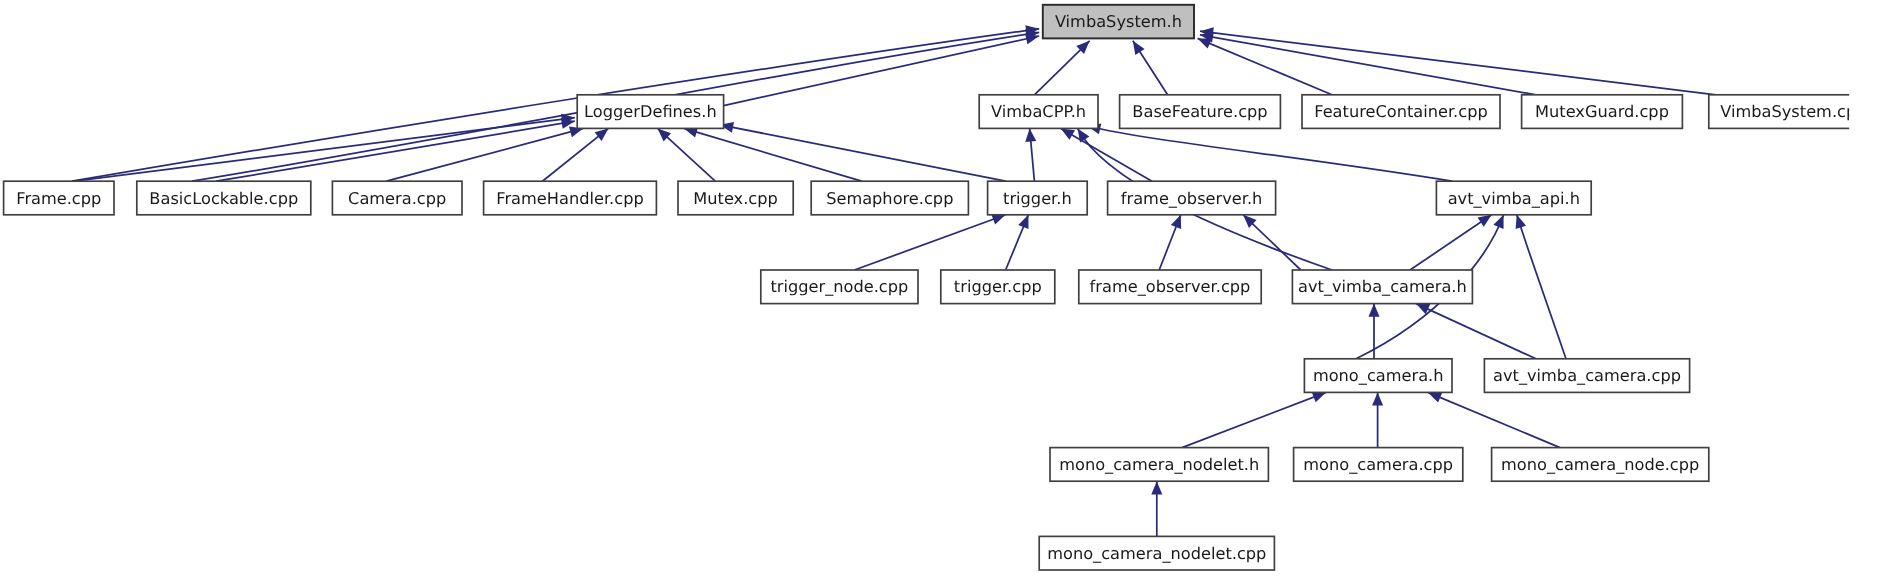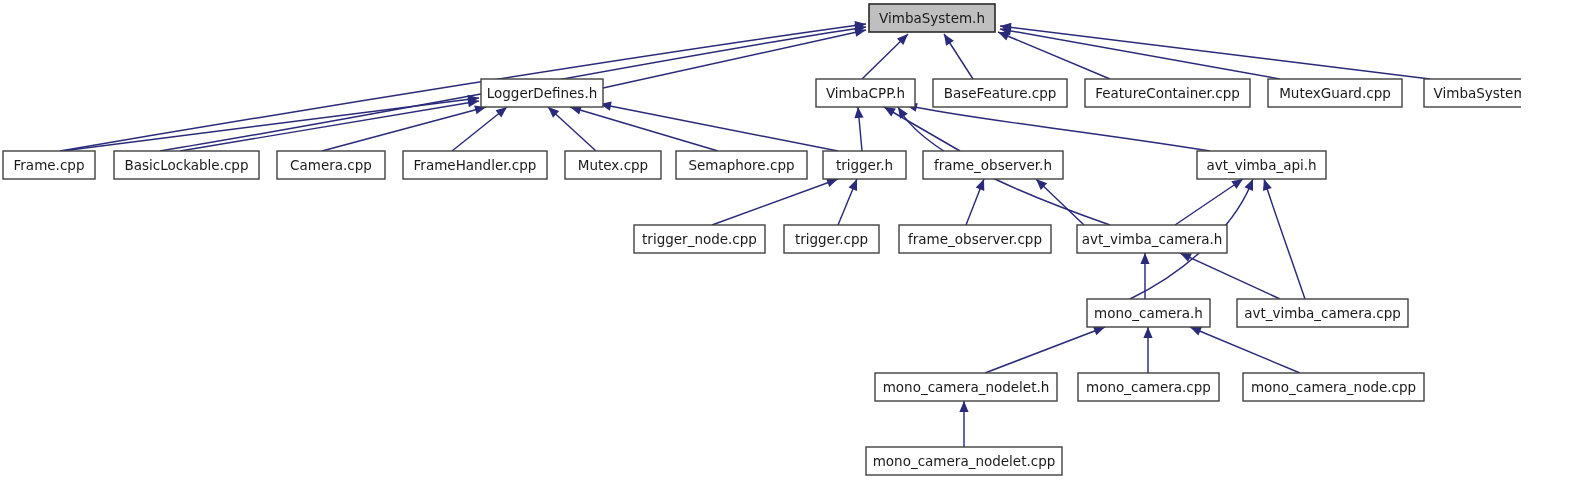--- a/index.html
+++ b/index.html
@@ -1,17 +1,17 @@
 <!DOCTYPE html>
 <html><head>
 <meta charset="utf-8">
 <style>
   html,body{margin:0;padding:0;background:#ffffff;}
   body{font-family:"DejaVu Sans",sans-serif;}
-  #graph-root{position:relative;width:1521px;height:485px;background:#ffffff;overflow:hidden;}
+  #graph-root{position:relative;width:1521px;height:485px;background:#ffffff;overflow:hidden;padding-left:20px;}
   svg#graph-canvas{position:absolute;left:0;top:0;width:1586px;height:485px;}
   .node-box{fill:#ffffff;stroke:#404040;stroke-width:1.4;}
   .node-box.root{fill:#bfbfbf;stroke:#2a2a2a;stroke-width:1.6;}
   .node-label{font-family:"DejaVu Sans",sans-serif;font-size:13.5px;fill:#1a1a1a;
               text-anchor:middle;dominant-baseline:middle;}
   .edge-line{stroke:#2a2a7a;stroke-width:1.45;fill:none;}
   .edge-head{fill:#2a2a7a;stroke:none;}
   .node-group{cursor:pointer;}
 </style>
 </head>

